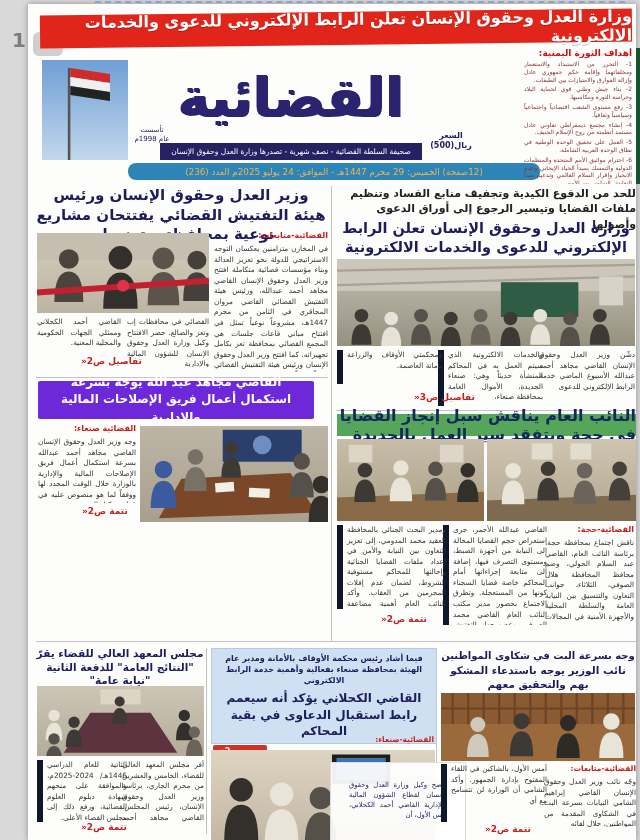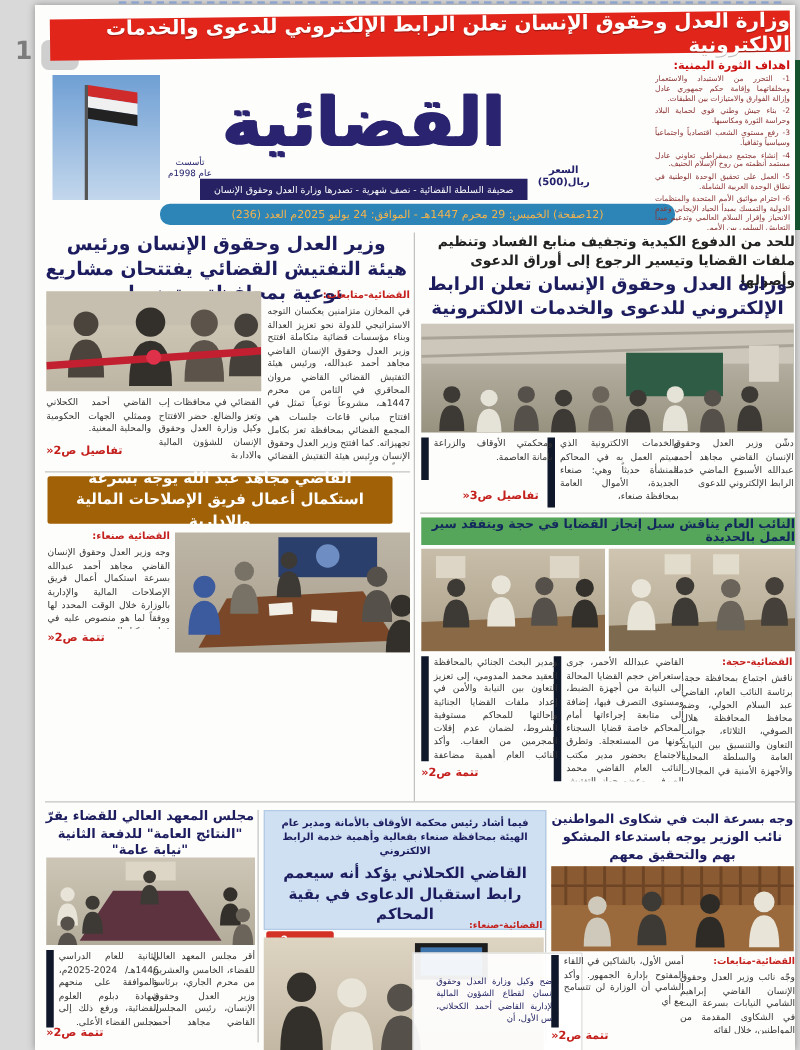--- a/index.html
+++ b/index.html
@@ -22,27 +22,27 @@
   .founded{color:#23216b;font-size:7px;text-align:center;line-height:1.3;}
   .date-bar{background:#2d85b7;color:#f2b24d;font-size:8.8px;border-radius:8px;
     display:flex;align-items:center;justify-content:center;}
   .sidebar{border-right:6px solid #14532d;padding-right:4px;overflow:hidden;}
   .sb-title{color:#cc1111;font-weight:bold;font-size:9px;text-align:right;margin-bottom:2px;}
   .sb-item{color:#8a3333;font-size:6px;line-height:1.3;text-align:justify;margin-bottom:2px;}
   .hl{font-weight:bold;color:#1c1c5e;line-height:1.3;}
   .kicker{font-weight:bold;color:#222;line-height:1.4;text-align:right;}
   .byline{color:#c4201d;font-weight:bold;font-size:8px;text-align:right;}
   .body-txt{font-size:7.3px;color:#333;line-height:1.45;}
-  .tag{color:#c4201d;font-weight:bold;font-size:9px;}
+  .tag{color:#c4201d;font-weight:bold;font-size:9px;margin-left:44px;}
   .tag .arr{font-weight:900;}
   .tag-box{background:#d33026;color:#fff;font-weight:bold;font-size:8px;
     display:flex;align-items:center;justify-content:center;border-radius:2px;}
-  .blue-banner{background:#a16207;color:#fff;font-weight:bold;font-size:12px;line-height:1.45;
+  .blue-banner{background:#6d28d9;color:#fff;font-weight:bold;font-size:12px;line-height:1.45;
     display:flex;align-items:center;justify-content:center;text-align:center;border-radius:2px;}
-  .green-banner{background:#55a65a;color:#13285c;font-weight:bold;font-size:10px;
+  .green-banner{background:#55a65a;color:#13285c;font-weight:bold;font-size:16px;
     display:flex;align-items:center;justify-content:center;}
   .blue-box{background:#cfe0f2;border:1px solid #b3cbe4;text-align:center;padding:5px 4px;}
   .blue-box .bk{color:#1c1c5e;font-weight:bold;font-size:8px;line-height:1.35;}
   .blue-box .bh{color:#1c1c5e;font-weight:bold;font-size:12px;line-height:1.35;margin-top:4px;}
   .rule{background:#c3c3c3;}
   .photo{overflow:hidden;}
   .photo svg{display:block;width:100%;height:100%;}
   .inset-box{background:rgba(255,255,255,.93);border:1px solid #ddd;color:#1c1c5e;
     font-size:6.8px;line-height:1.45;padding:18px;}
   .col-rule{border-left:6px solid #0f172a;padding-left:4px;}

